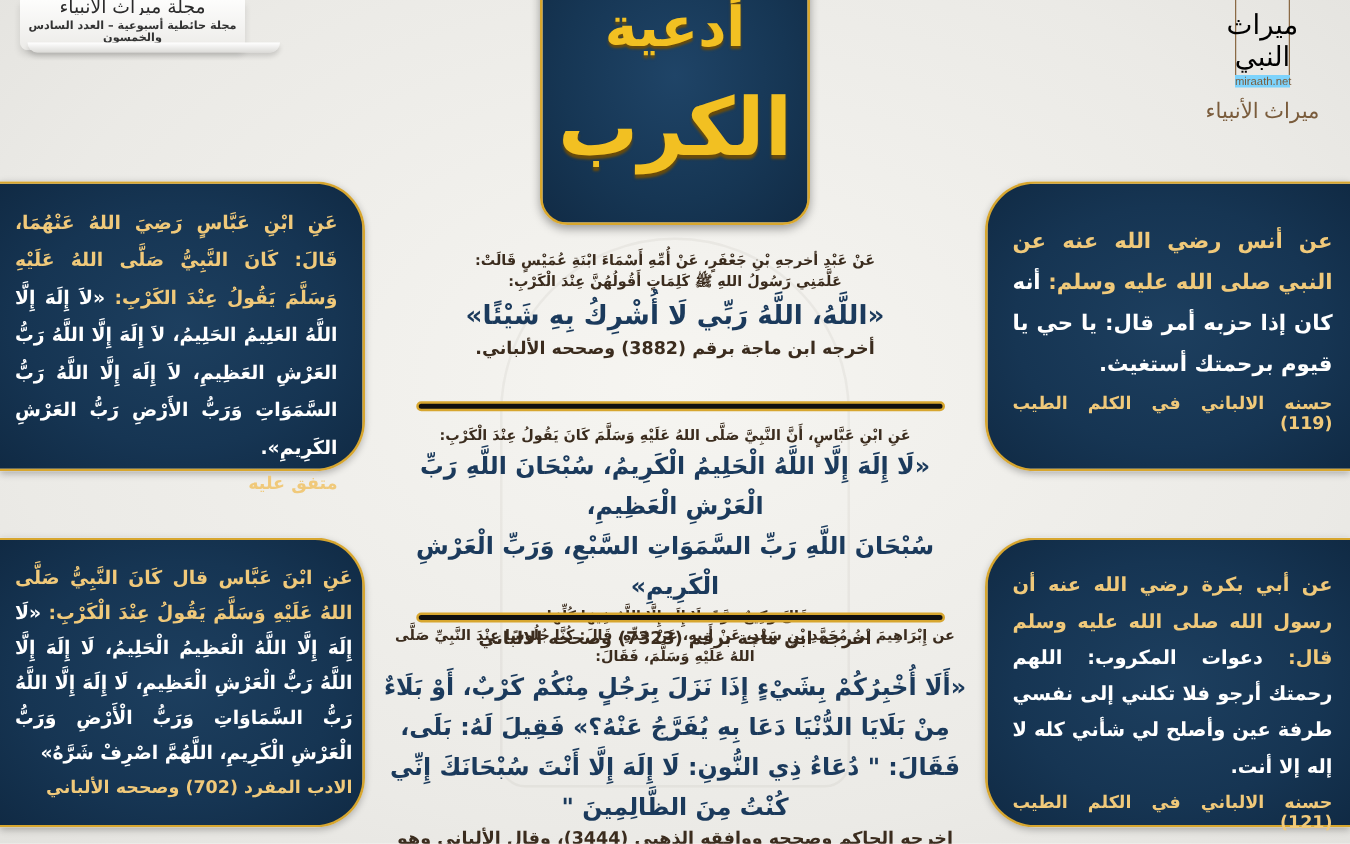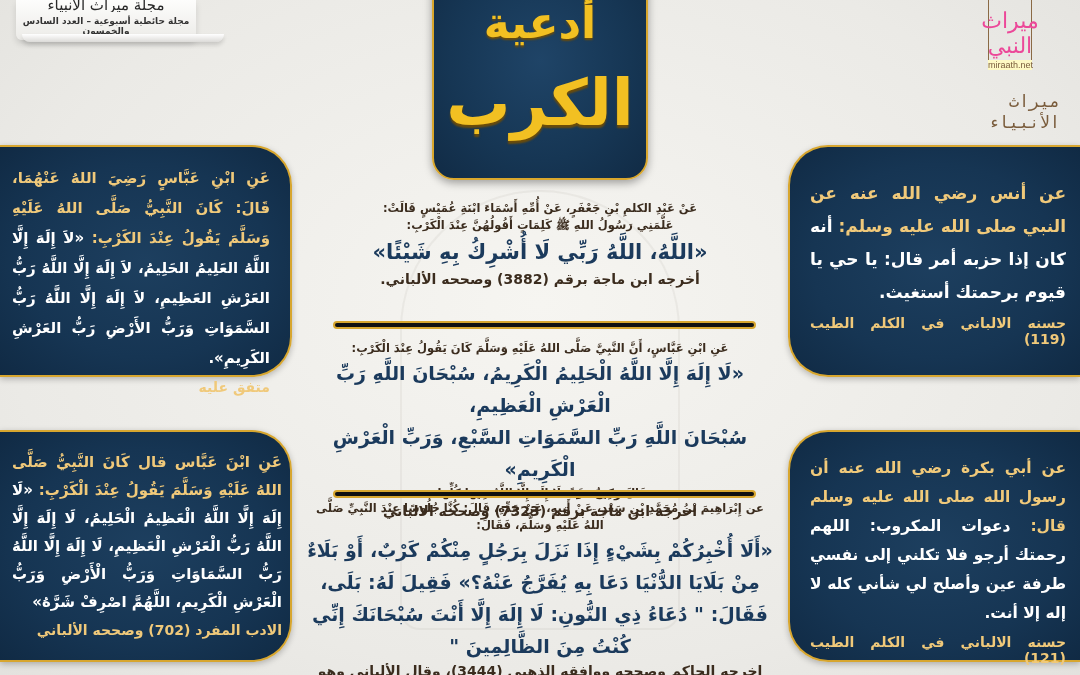--- a/index.html
+++ b/index.html
@@ -37,28 +37,28 @@
     border-radius: 0 0 8px 8px;
     box-shadow: 0 3px 4px rgba(0,0,0,0.15);
   }
   .site-logo {
     position: absolute; right: 20px; top: 0; width: 100px; height: 108px; text-align: center;
   }
   .site-logo .emblem {
     margin: 0 auto; width: 44px; height: 66px;
     border: 1.5px solid #8a6a45; border-top: none;
     display: flex; align-items: center; justify-content: center;
-    color: #ec4899; font-family: "DejaVu Serif", serif; font-size: 22px;
+    color: #000000; font-family: "DejaVu Serif", serif; font-size: 22px;
   }
   .site-logo .domain {
     display: block; font-family: "Liberation Sans", sans-serif; direction: ltr;
-    font-size: 9px; color: #7a5c3c; margin-top: -6px; background: #fef9c3; width: 44px; margin-left: auto; margin-right: auto;
+    font-size: 9px; color: #7a5c3c; margin-top: -6px; background: #7dd3fc; width: 44px; margin-left: auto; margin-right: auto;
   }
   .site-logo .brand {
-    display: block; font-family: Liberation Mono, monospace; font-size: 17px; color: #7a5c3c; margin-top: 21px; text-align: right;
+    display: block; font-family: Liberation Serif, serif; font-size: 17px; color: #7a5c3c; margin-top: 8px;
   }
   
   .title-box {
     position: absolute; left: 432px; top: -20px; width: 216px; height: 200px;
     background: radial-gradient(ellipse at 50% 40%, #1f4467 0%, #163654 60%, #112b45 100%);
     border: 2px solid #d9a72d;
     border-radius: 0 0 22px 22px;
     box-shadow: 0 3px 8px rgba(0,0,0,0.35);
     text-align: center; direction: rtl;
   }
@@ -159,21 +159,21 @@
 
 <div class="panel right p4">
   <div class="body-text">
     <span class="gold">عن أبي بكرة رضي الله عنه أن رسول الله صلى الله عليه وسلم قال:</span>
     <span>دعوات المكروب: اللهم رحمتك أرجو فلا تكلني إلى نفسي طرفة عين وأصلح لي شأني كله لا إله إلا أنت.</span>
   </div>
   <span class="source">حسنه الالباني في الكلم الطيب (121)</span>
 </div>
 
 <div class="center c1">
-  <span class="small">عَنْ عَبْدِ الكلمِ بْنِ جَعْفَرٍ، عَنْ أُمِّهِ أَسْمَاءَ ابْنَةِ عُمَيْسٍ قَالَتْ:</span>
+  <span class="small">عَنْ عَبْدِ أخرجهِ بْنِ جَعْفَرٍ، عَنْ أُمِّهِ أَسْمَاءَ ابْنَةِ عُمَيْسٍ قَالَتْ:</span>
   <span class="small">عَلَّمَنِي رَسُولُ اللهِ ﷺ كَلِمَاتٍ أَقُولُهُنَّ عِنْدَ الْكَرْبِ:</span>
   <span class="big">«اللَّهُ، اللَّهُ رَبِّي لَا أُشْرِكُ بِهِ شَيْئًا»</span>
   <span class="ref">أخرجه ابن ماجة برقم (3882) وصححه الألباني.</span>
 </div>
 
 <div class="divider d1"></div>
 
 <div class="center c2">
   <span class="small">عَنِ ابْنِ عَبَّاسٍ، أَنَّ النَّبِيَّ صَلَّى اللهُ عَلَيْهِ وَسَلَّمَ كَانَ يَقُولُ عِنْدَ الْكَرْبِ:</span>
   <span class="big">«لَا إِلَهَ إِلَّا اللَّهُ الْحَلِيمُ الْكَرِيمُ، سُبْحَانَ اللَّهِ رَبِّ الْعَرْشِ الْعَظِيمِ،</span>

